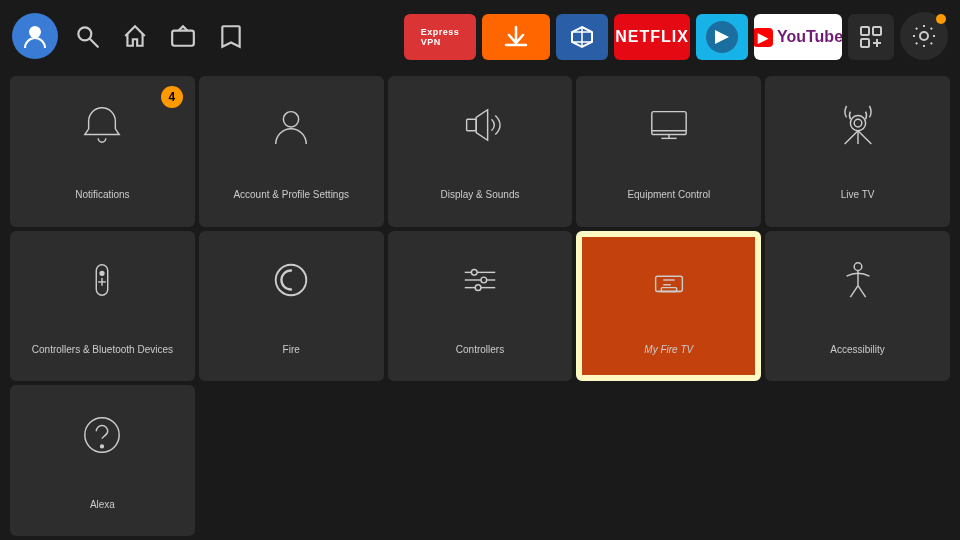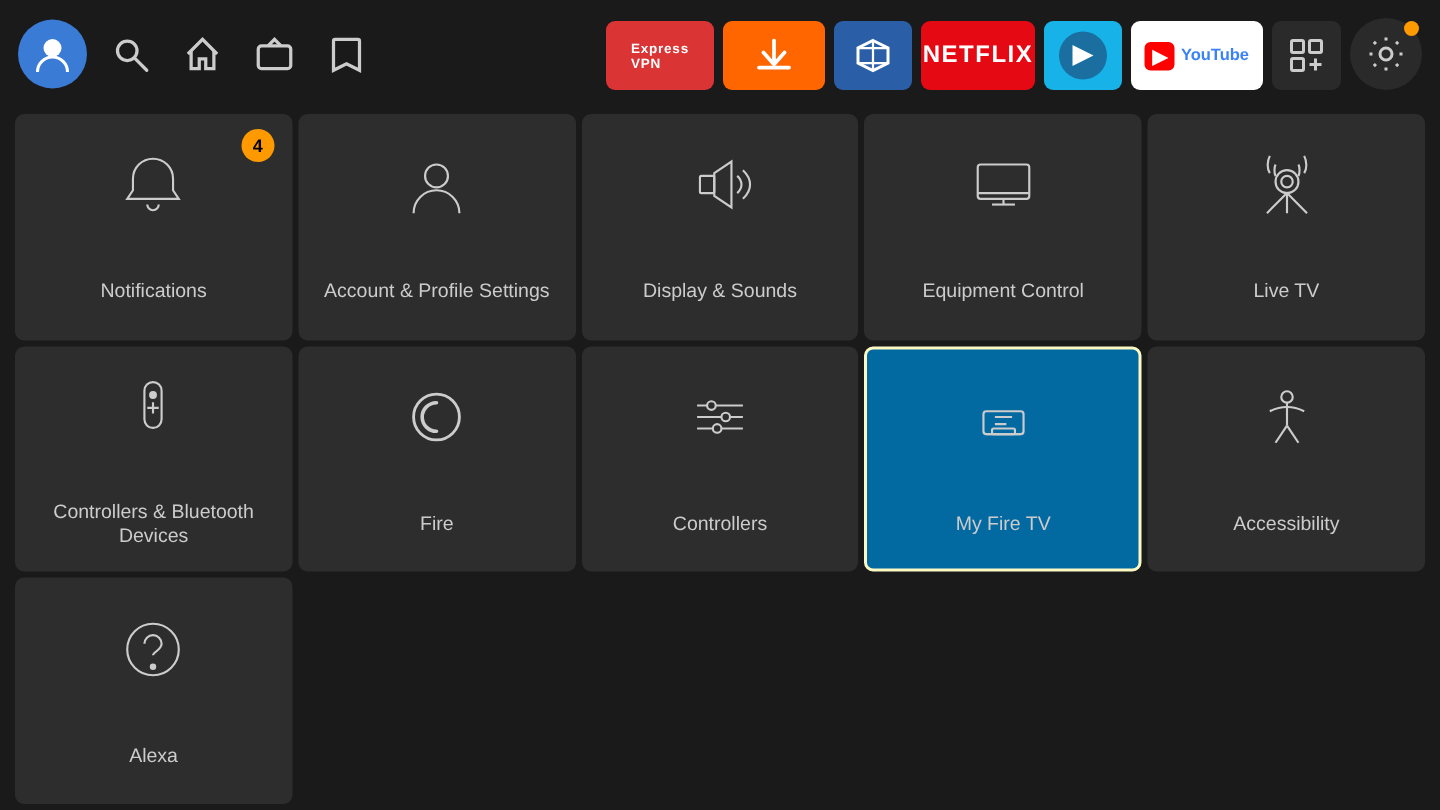--- a/index.html
+++ b/index.html
@@ -179,43 +179,44 @@
       flex-direction: column;
       align-items: center;
       justify-content: center;
       cursor: pointer;
       position: relative;
       transition: background 0.15s;
       padding: 10px;
     }
 
     .grid-tile.selected {
-      background: #0369a1;
-      border: 2px solid #fef9c3;
+      background: #c2410c;
+      border: 6px solid #fef9c3;
+      font-style: italic;
     }
 
     .tile-icon {
       width: 48px;
       height: 48px;
       display: flex;
       align-items: center;
       justify-content: center;
       margin-bottom: 10px;
     }
 
     .tile-icon svg {
       width: 42px;
       height: 42px;
       stroke: #ccc;
       fill: none;
       stroke-width: 1.5;
     }
 
     .tile-label {
-      font-size: 13px;
+      font-size: 10px;
       color: #ccc;
       text-align: center;
       line-height: 1.3;
       margin-top: 29px;
     }
 
     .badge {
       position: absolute;
       top: 10px;
       right: 12px;
@@ -299,21 +300,21 @@
 
     <div class="app-btn app-btn-kodi">
       <svg width="38" height="38" viewBox="0 0 38 38" fill="none">
         <circle cx="19" cy="19" r="16" fill="#1a6fa0"></circle>
         <polygon points="12,12 26,19 12,26" fill="white"></polygon>
       </svg>
     </div>
 
     <div class="app-btn app-btn-youtube" style="background:#fff;padding:0 8px;gap:4px;">
       <span class="youtube-play">▶</span>
-      <span style="color:#3b82f6;font-size:11px;font-weight:bold;">YouTube</span>
+      <span style="color:#701a75;font-size:16px;font-weight:bold;">YouTube</span>
     </div>
 
     <div class="app-btn app-btn-grid">
       <svg width="26" height="26" viewBox="0 0 26 26" fill="none" stroke="#ccc" stroke-width="2">
         <rect x="3" y="3" width="8" height="8" rx="1"></rect>
         <rect x="15" y="3" width="8" height="8" rx="1"></rect>
         <rect x="3" y="15" width="8" height="8" rx="1"></rect>
         <line x1="15" y1="19" x2="23" y2="19"></line>
         <line x1="19" y1="15" x2="19" y2="23"></line>
       </svg>

